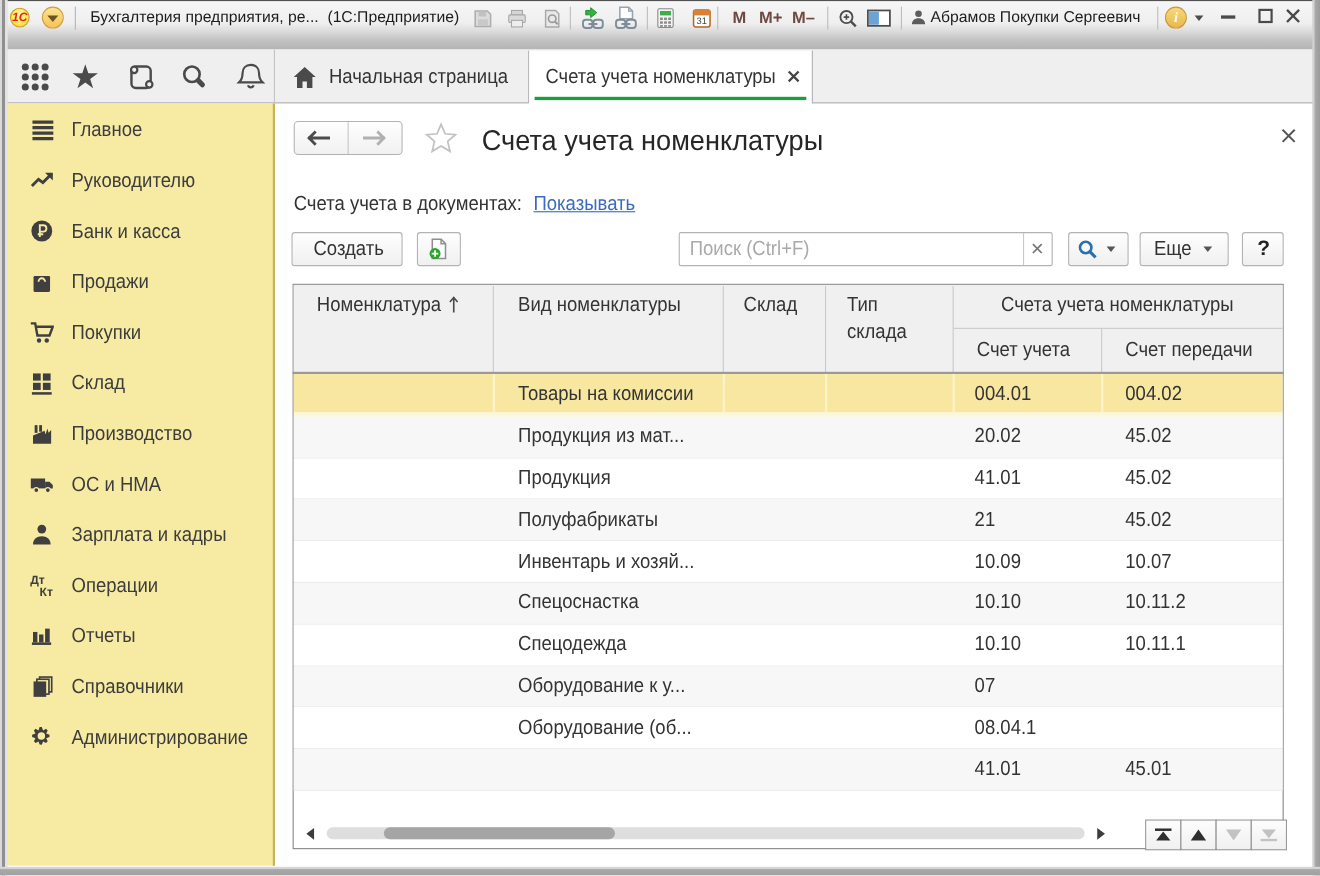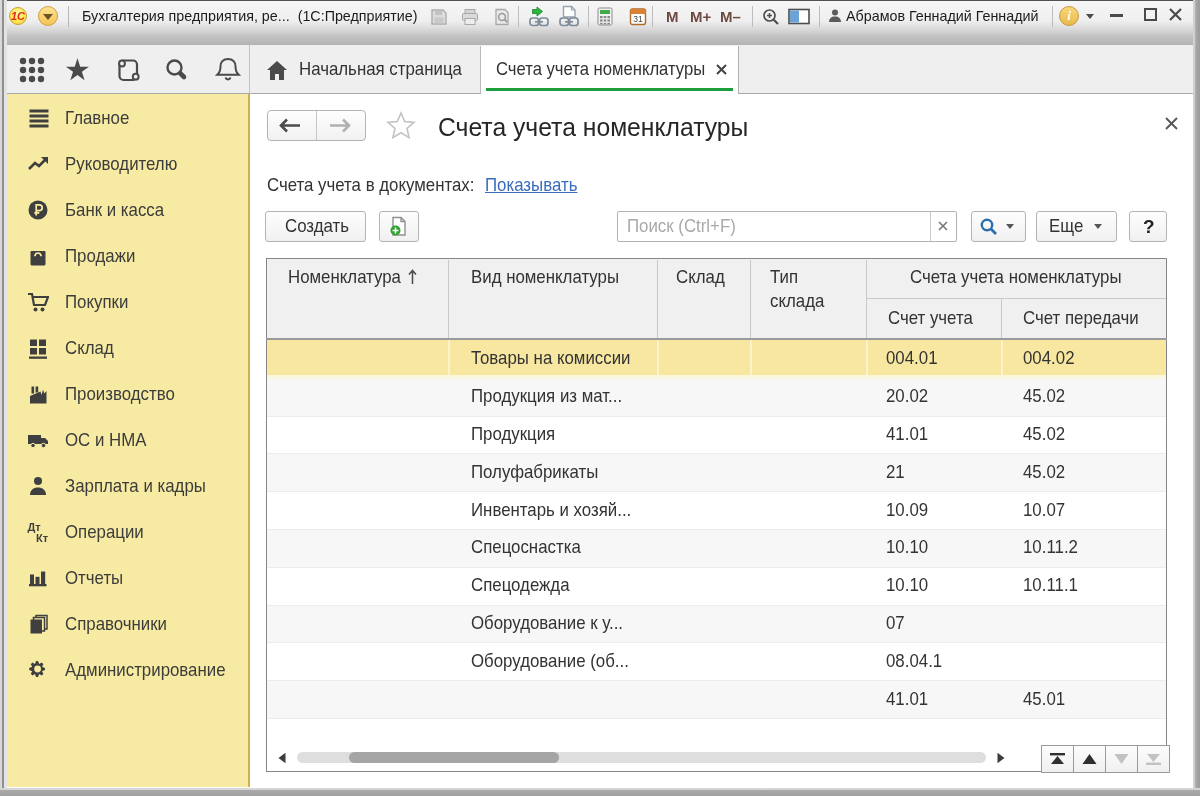--- a/index.html
+++ b/index.html
@@ -82,21 +82,21 @@
   </svg>
 <svg class="abs" style="left:788px;top:7px" width="22" height="20" viewBox="0 0 22 20">
     <rect x="1" y="2.5" width="20" height="14" fill="#fff" stroke="#4d4d4d" stroke-width="1.6"></rect>
     <rect x="2" y="3.5" width="9" height="12" fill="#6ba3d6"></rect>
   </svg>
 <div class="abs" style="left:819px;top:6px;width:1px;height:21px;background:#bdbdbd"></div>
 <svg class="abs" style="left:827px;top:8px" width="16" height="16" viewBox="0 0 16 16">
     <circle cx="8" cy="4.5" r="3" fill="#5c5c5c"></circle>
     <path d="M2 14c0-3.5 2.5-5.5 6-5.5s6 2 6 5.5z" fill="#5c5c5c"></path>
   </svg>
-<div class="sm" style="left:846px;top:7px;">Абрамов Геннадий Геннадий</div>
+<div class="sm" style="left:846px;top:7px;">Абрамов Покупки Сергеевич</div>
 <div class="abs" style="left:1052px;top:6px;width:1px;height:21px;background:#bdbdbd"></div>
 <div class="abs" style="left:1059px;top:6px;width:20px;height:20px;border-radius:50%;background:linear-gradient(to bottom,#f7d877 0%,#eab94e 100%);border:1px solid #c9993c;"></div>
 <div class="abs" style="left:1059px;top:6px;width:20px;height:20px;text-align:center;line-height:20px;font-size:13px;font-weight:bold;color:#fff;font-style:italic;font-family:&quot;Liberation Serif&quot;,serif;">i</div>
 <div class="abs" style="left:1086px;top:14px;width:0;height:0;border-left:4.5px solid transparent;border-right:4.5px solid transparent;border-top:5px solid #4d4d4d;"></div>
 <div class="abs" style="left:1110px;top:14px;width:13px;height:3px;background:#4a4a4a;"></div>
 <div class="abs" style="left:1144px;top:8px;width:13px;height:13px;border:2px solid #4a4a4a;"></div>
 <svg class="abs" style="left:1168px;top:7px" width="15" height="15" viewBox="0 0 15 15">
     <path d="M2 2l11 11M13 2L2 13" stroke="#4a4a4a" stroke-width="2.2"></path>
   </svg>
 

